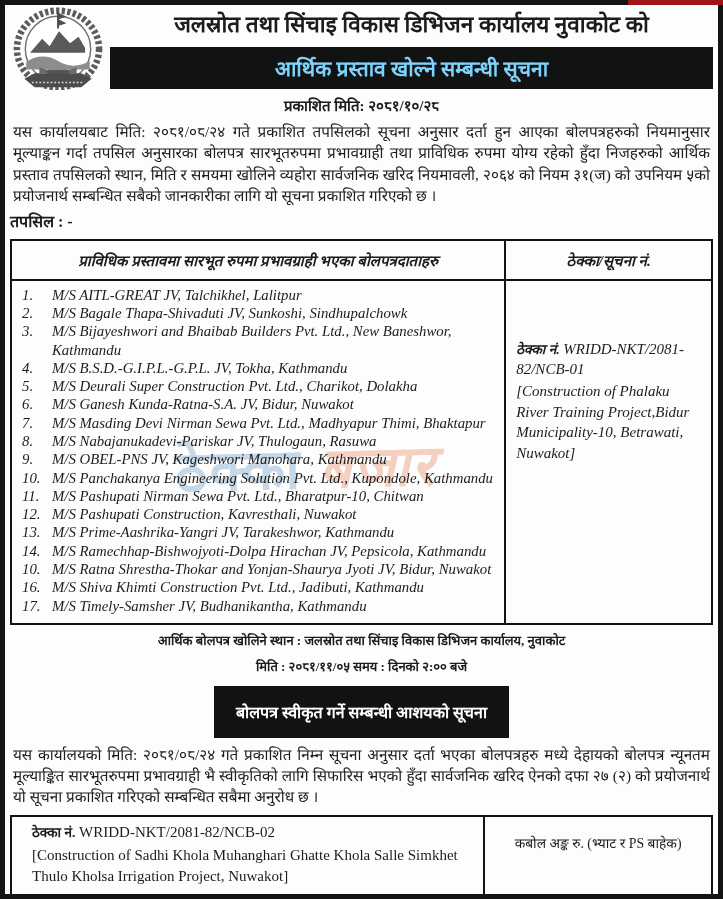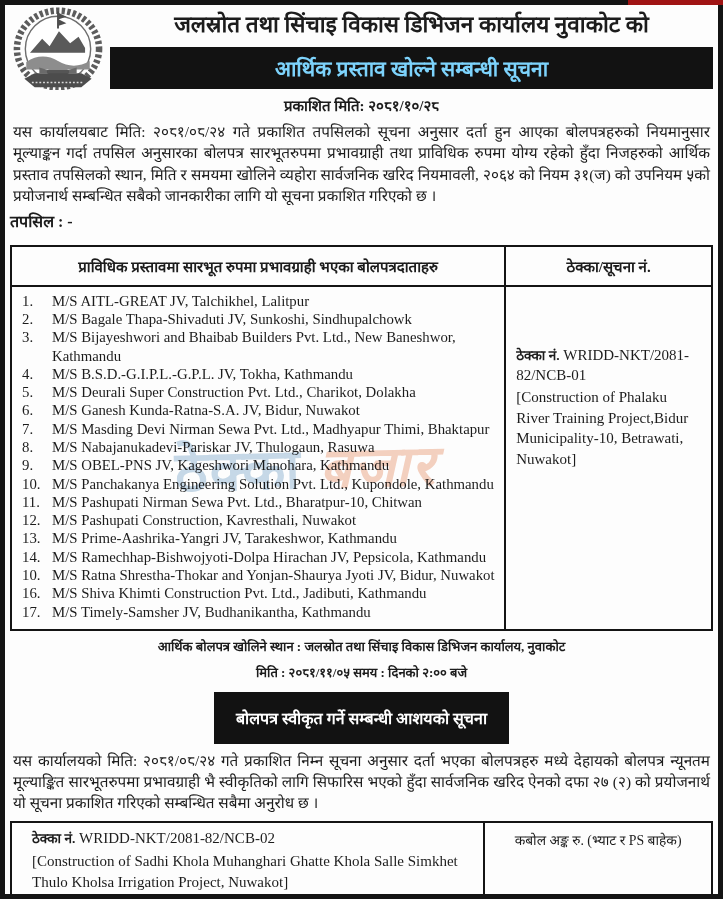--- a/index.html
+++ b/index.html
@@ -43,21 +43,21 @@
   
   .para{
     margin:6px 3px 0 3px;
     font-size:15.3px;line-height:1.4;
     text-align:justify;
   }
   .tapsil{text-align:left;font-weight:bold;font-size:16px;margin:3px 0 4px 0;}
 
   
   table{border-collapse:collapse;width:100%;}
-  .bidders-table{margin-top:13px;}
+  .bidders-table{margin-top:7px;font-style:italic;}
   .bidders-table th,.bidders-table td{border:2px solid #141414;}
   .bidders-table th{font-size:15px;font-weight:bold;padding:9px 4px;}
   .col-bidders{width:70.5%;}
   .col-contract{width:29.5%;}
   .bidders-cell{vertical-align:top;padding:5px 4px 8px 8px;}
   .bidder-row{
     display:grid;grid-template-columns:32px 1fr;
     font-size:14.8px;line-height:18.3px;
   }
   .bidder-num{padding-left:2px;}
@@ -70,21 +70,21 @@
   .intent-bar{
     width:fit-content;margin:9px auto 0 auto;
     background:#121212;color:#fff;font-weight:bold;
     font-size:16px;padding:15px 22px;
   }
 
   
   .award-table{margin-top:7px;}
   .award-table th,.award-table td{border:2px solid #141414;}
   .award-contract-cell{width:67.5%;vertical-align:top;padding:5px 10px 8px 20px;font-size:15px;line-height:1.45;}
-  .award-amount-header{vertical-align:top;text-align:center;font-size:13.8px;font-weight:normal;padding-top:7px;}
+  .award-amount-header{vertical-align:top;text-align:center;font-size:13.8px;font-weight:normal;padding-top:16px;}
   .award-bidder{padding:12px 10px;font-size:15px;}
   .award-amount{text-align:center;font-size:15px;}
 
   
   .watermark{
     position:absolute;left:175px;top:428px;
     z-index:3;pointer-events:none;
     font-weight:bold;font-size:56px;letter-spacing:2px;
     opacity:0.42;mix-blend-mode:multiply;
     transform:rotate(-1.5deg);

